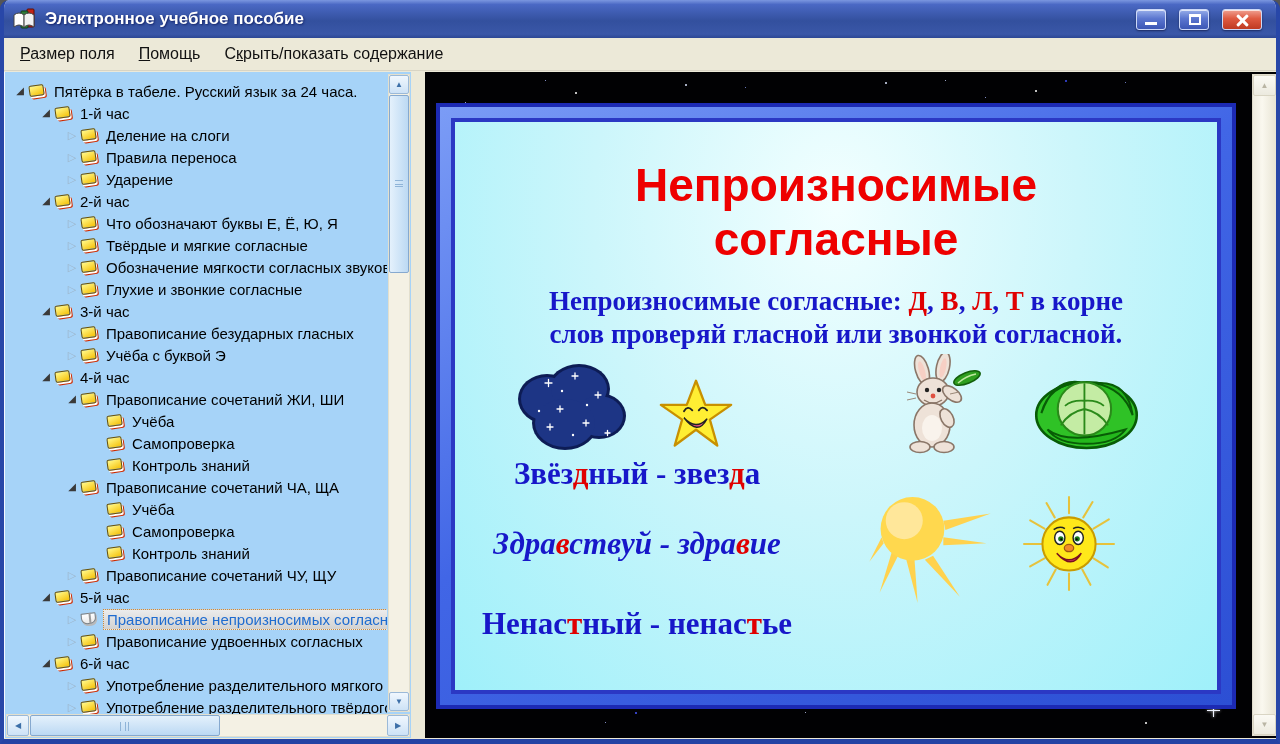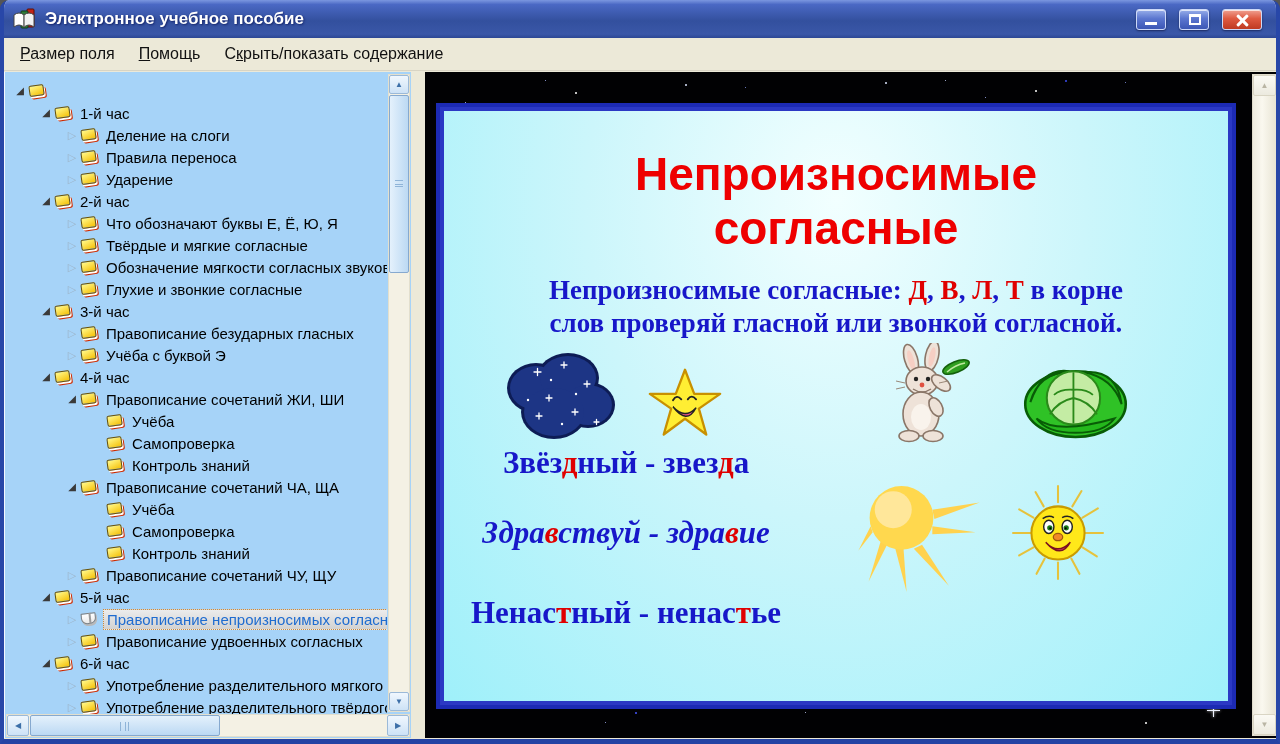--- a/index.html
+++ b/index.html
@@ -84,21 +84,21 @@
     box-shadow:150px 20px #ffffff,260px 12px #dde6ff,610px 18px #ffffff,60px 120px #dde6ff,
     790px 250px #ffffff,30px 560px #dde6ff,720px 650px #ffffff,460px 10px #dde6ff,
     100px 95px #3b4ef0,770px 120px #4656ff,35px 300px #3b4ef0,805px 600px #4656ff,640px 8px #3b4ef0,210px 640px #4656ff;}
   .flare{position:absolute;width:13px;height:13px;}
   .flare::before,.flare::after{content:'';position:absolute;background:#eef2ff;box-shadow:0 0 3px #fff;}
   .flare::before{left:6px;top:0;width:1px;height:13px;}
   .flare::after{left:0;top:6px;width:13px;height:1px;}
   
   .slide-frame{position:absolute;left:11px;top:31px;width:800px;height:606px;
     border:4px solid #1c2ab4;background:linear-gradient(150deg,#7b9cf6 0%,#4166e6 45%,#2c4fd4 100%);
-    }
+    padding:11px;}
   .slide-inner{width:100%;height:100%;border:4px solid #2b38c4;position:relative;
     background:radial-gradient(ellipse at 50% 15%,#f2ffff 0%,#ccf6fb 45%,#9ff0fa 100%);overflow:hidden;}
   .slide-title{position:absolute;left:0;right:0;top:36px;text-align:center;color:#ee0000;
     font-weight:bold;font-size:46px;line-height:54px;font-family:"Liberation Sans",sans-serif;}
   .rule{position:absolute;left:0;right:0;top:163px;text-align:center;
     font-family:"Liberation Serif",serif;font-weight:bold;font-size:27px;line-height:33px;}
   .pair{position:absolute;font-family:"Liberation Serif",serif;font-weight:bold;font-size:31px;text-align:center;}
   .col-left{left:6px;width:352px;}
   .col-right{left:386px;width:356px;}
   .seg-blue{color:#1717c9;text-align:center;}
@@ -140,20 +140,21 @@
     <span class="menu-item"><span></span><u>Р</u><span>азмер поля</span></span>
     <span class="menu-item"><span></span><u>П</u><span>омощь</span></span>
     <span class="menu-item"><span>С</span><u>к</u><span>рыть/показать содержание</span></span>
   </div>
 
   <div class="tree-panel">
     <div class="tree-rows" id="tree-rows">
         <div class="tree-row lvl0">
           <span class="expander expanded">◢</span>
           <span class="book closed"></span>
+          <span class="tlabel">Пятёрка в табеле. Русский язык за 24 часа.</span>
         </div>
         <div class="tree-row lvl1">
           <span class="expander expanded">◢</span>
           <span class="book closed"></span>
           <span class="tlabel">1-й час</span>
         </div>
         <div class="tree-row lvl2">
           <span class="expander collapsed">▷</span>
           <span class="book closed"></span>
           <span class="tlabel">Деление на слоги</span>

